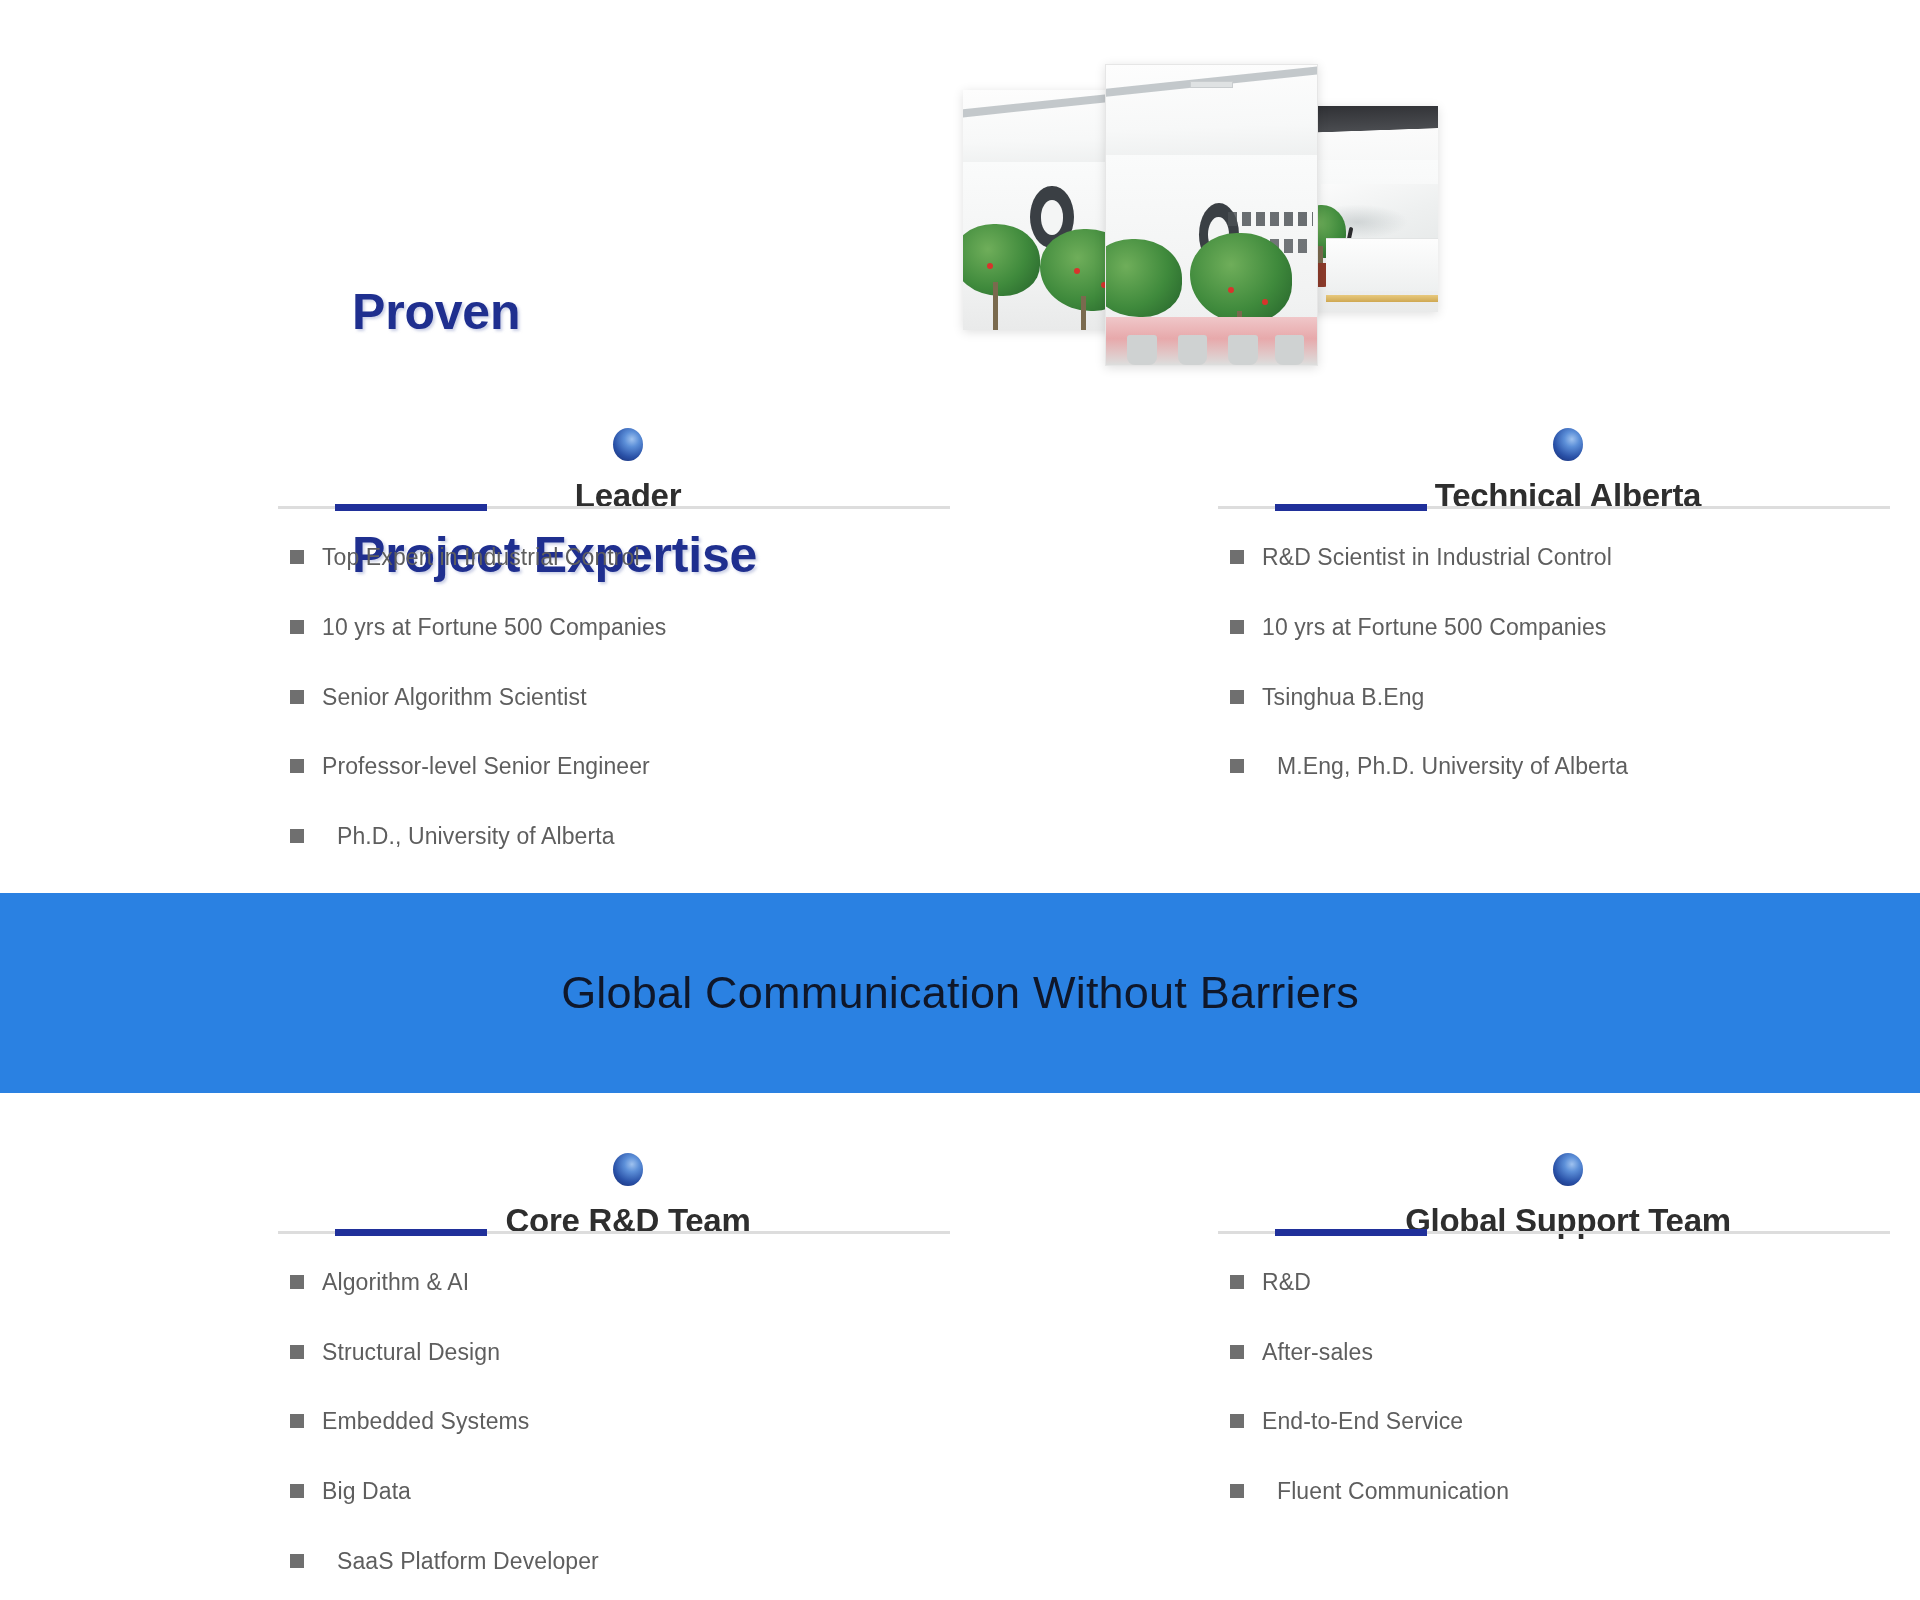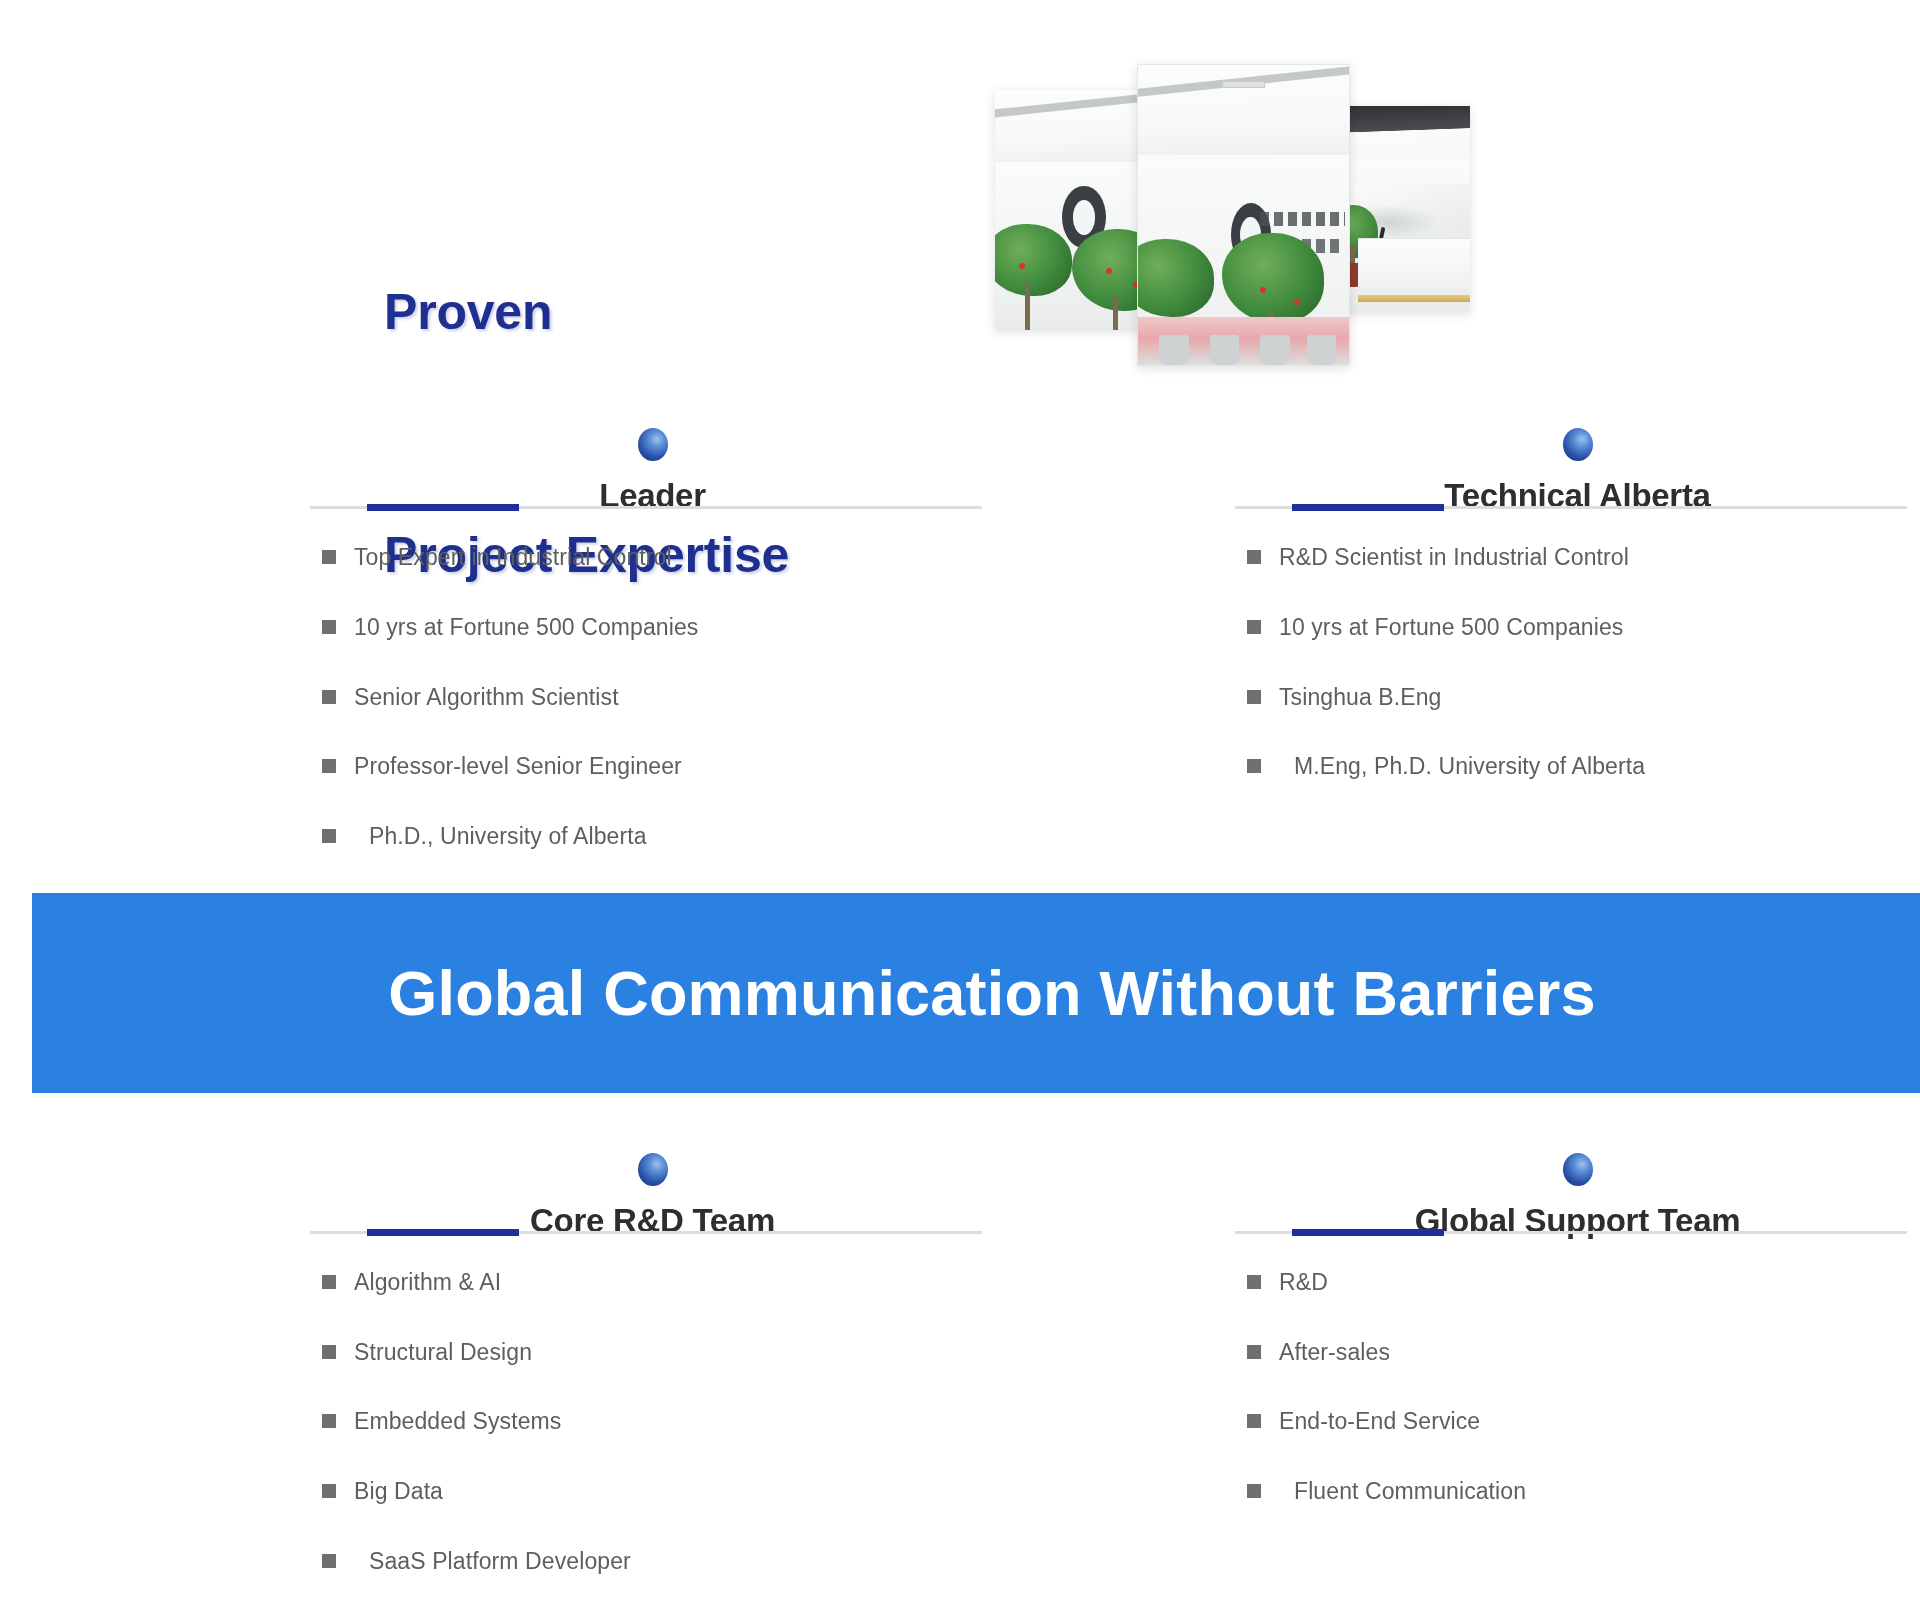--- a/index.html
+++ b/index.html
@@ -2,21 +2,21 @@
 <html><head>
 <meta charset="utf-8">
 <style>
   * { box-sizing: border-box; margin: 0; padding: 0; }
   html, body {
     width: 1920px; height: 1600px;
     background: #ffffff;
     font-family: "Liberation Sans", sans-serif;
     overflow: hidden;
   }
-  .page { position: relative; width: 1920px; height: 1600px; background:#fff;padding-left:32px; }
+  .page { position: relative; width: 1920px; height: 1600px; background:#fff; }
 
   
   .hero { position: relative; height: 400px; }
 
   .hero-title {
     position: absolute;
     left: 352px; top: 110px;
     font-size: 50px;
     font-weight: 700;
     line-height: 1.62;
@@ -115,21 +115,21 @@
   .btxt { font-size: 23px; color: #5e5e5e; line-height: 1.25; letter-spacing: .1px; }
 
   
   .banner {
     width: 1920px; height: 200px;
     background: #2a81e2;
     display: flex; align-items: center; justify-content: center;
     margin-top: 42px;
   }
   .banner-text {
-    font-size: 63px; font-weight: 700; color: #ffffff;
+    font-size: 45px; font-weight: 400; color: #0f172a;
     letter-spacing: .2px; white-space: nowrap;
   }
 
   .section-top { margin-top: 28px; }
   .section-bottom { margin-top: 60px; text-align: center; }
 </style>
 </head>
 <body>
 
 <div class="page">

